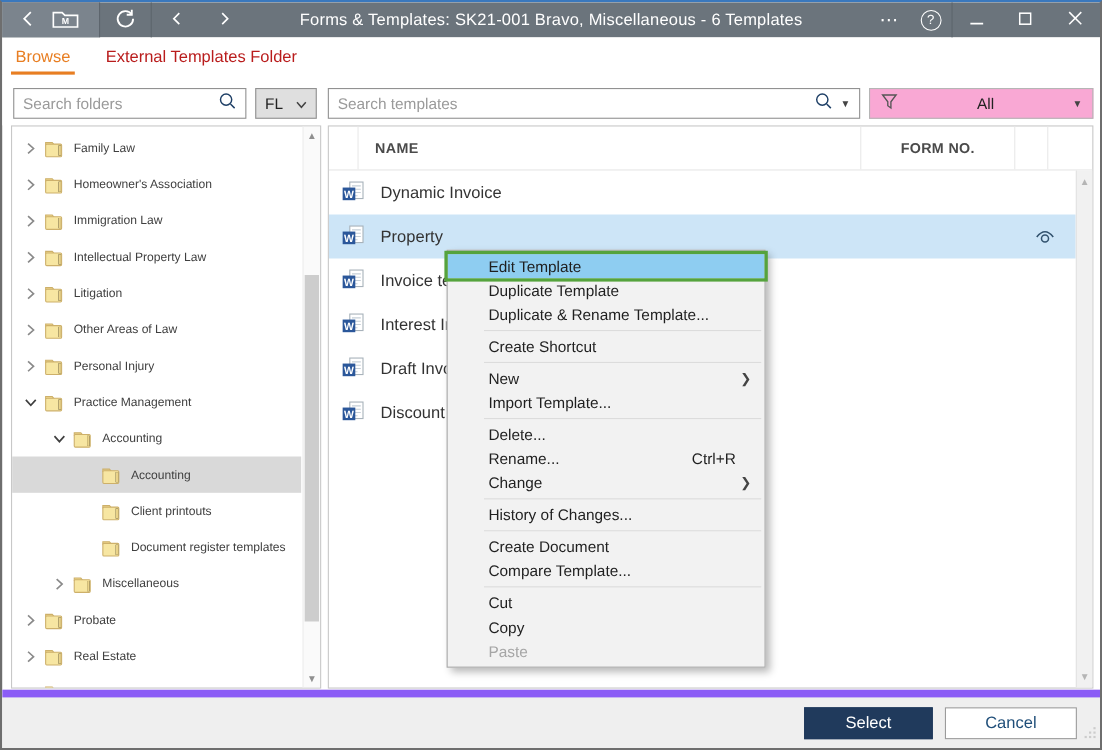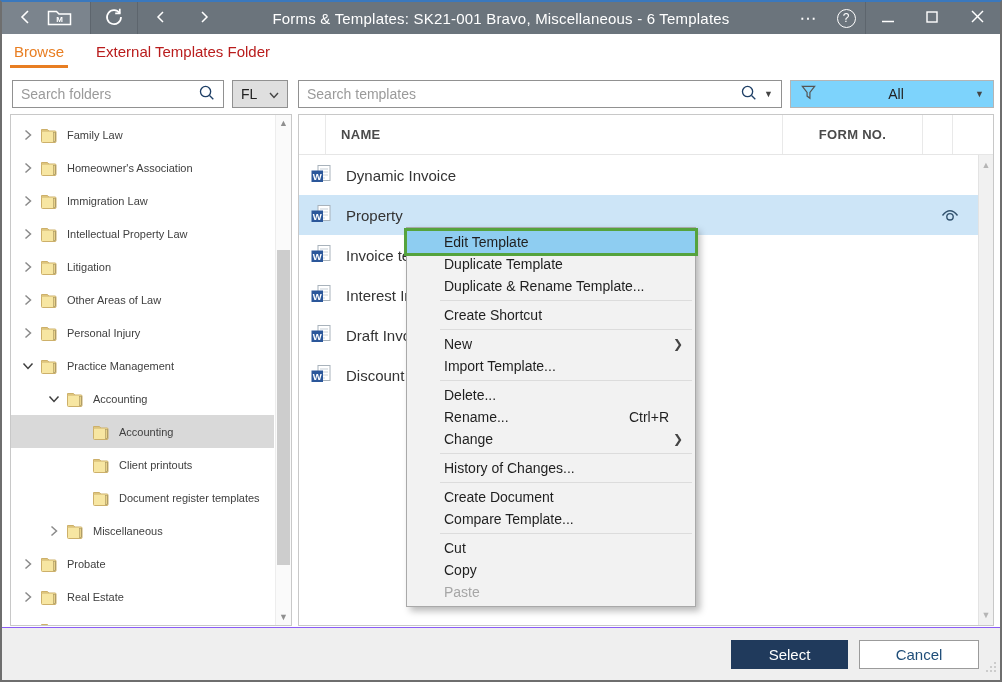--- a/index.html
+++ b/index.html
@@ -32,21 +32,21 @@
   .searchrow{ position:absolute; left:0; right:0; top:66px; height:46px; background:#fff; }
   .inputbox{ position:absolute; top:12px; height:28px; border:1px solid #919191; background:#fff; display:flex; align-items:center; }
   .inputbox input{ flex:1; min-width:0; border:none; outline:none; font-size:14px; padding:0 6px 0 8px; color:#be185d; background:transparent; font-family:inherit;}
   .inputbox input::placeholder{ color:#9a9a9a; }
   .sf{ left:10px; width:212px; }
   .st{ left:296px; width:484px; }
   .ibox-icons{ display:flex; align-items:center; gap:7px; padding-right:8px; }
   .caret-dn{ font-size:9px; color:#444; }
   .fl-drop{ position:absolute; left:230px; top:12px; width:56px; height:28px; background:#dfdfdf; border:1px solid #919191;
     display:flex; align-items:center; justify-content:space-between; padding:0 8px; font-size:14px; color:#222; cursor:pointer;}
-  .filter-drop{ position:absolute; left:788px; top:12px; width:204px; height:28px; background:#7dd3fc; border:1px solid #b5b5b5;
+  .filter-drop{ position:absolute; left:788px; top:12px; width:204px; height:28px; background:#f9a8d4; border:1px solid #b5b5b5;
     display:flex; align-items:center; padding:0 9px; font-size:14px; color:#222; cursor:pointer;}
   .filter-drop .fval{ flex:1; text-align:center; }
 
   
   .tree-panel{ position:absolute; left:8px; top:112px; width:282px; height:512px; border:1px solid #c8c8c8; background:#fff; overflow:hidden; }
   .tree-items{ position:absolute; left:0; top:3px; right:17px; bottom:0; overflow:hidden; }
   .tree-item{ height:33px; display:flex; align-items:center; cursor:pointer; }
   .tree-item.lvl0{ padding-left:8px; } .tree-item.lvl1{ padding-left:34px; } .tree-item.lvl2{ padding-left:60px; }
   .tree-item.selected{ background:#d9d9d9; }
   .twisty{ width:18px; display:flex; align-items:center; justify-content:center; }
@@ -80,21 +80,21 @@
   .ctx{ position:absolute; left:404px; top:225px; width:290px; background:#f2f2f2; border:1px solid #a9a9a9;
     box-shadow:4px 4px 7px rgba(0,0,0,.28); padding:3px 0; z-index:10; }
   .mi{ position:relative; height:22px; display:flex; align-items:center; padding:0 10px 0 37px; font-size:14px; color:#1f1f1f; cursor:pointer; }
   .mi .shortcut{ margin-left:auto; padding-right:16px; color:#1f1f1f; }
   .mi .subarrow{ margin-left:auto; padding-right:2px; color:#444; font-size:12px; }
   .mi.disabled{ color:#a6a6a6; cursor:default; }
   .mi.highlight{ background:#8ecdf1; outline:3px solid #55a33d; outline-offset:0; z-index:3; }
   .msep{ height:1px; background:#dcdcdc; margin:3px 3px 3px 33px; }
 
   
-  .footer{ position:absolute; left:0; right:0; bottom:0; height:53px; background:#efefef; border-top:1px solid #8b5cf6;
+  .footer{ position:absolute; left:0; right:0; bottom:0; height:53px; background:#efefef; border-top:7px solid #8b5cf6;
     display:flex; align-items:center; justify-content:flex-end; gap:11px; padding-right:21px; }
   .btn-select{ width:117px; height:29px; background:#203a5c; color:#fff; border:1px solid #203a5c; font-size:15px; cursor:pointer; font-family:inherit;}
   .btn-cancel{ width:120px; height:29px; background:#fff; color:#1f4e79; border:1px solid #9b9b9b; font-size:15px; cursor:pointer; font-family:inherit;}
   .grip{ position:absolute; right:3px; bottom:3px; opacity:.8; }
 </style>
 </head>
 <body>
 
 <div class="window">
 

